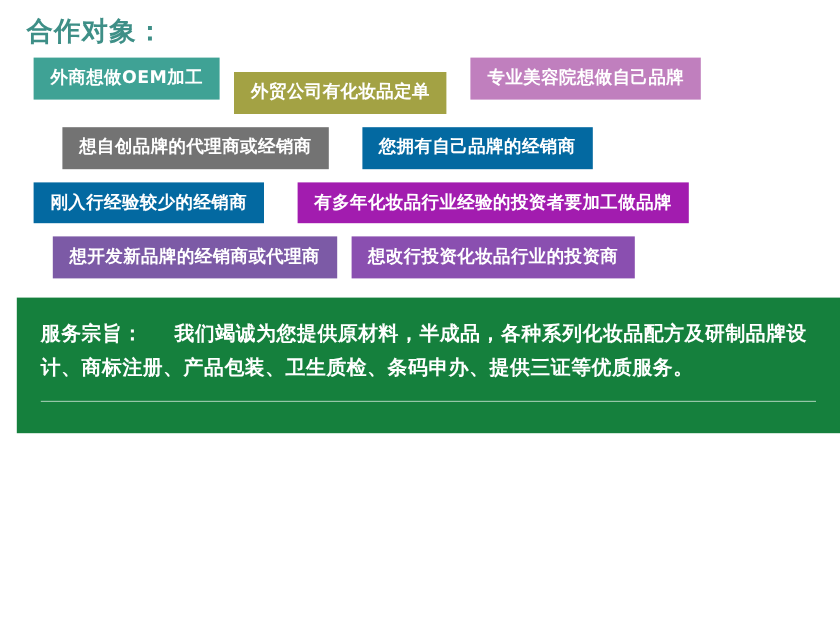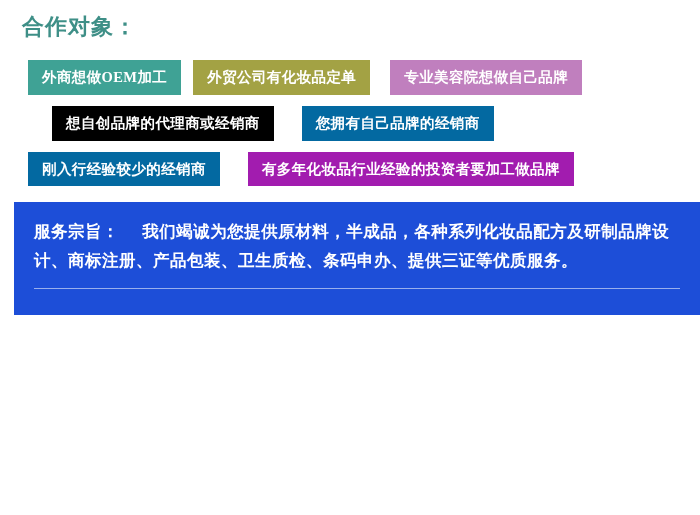--- a/index.html
+++ b/index.html
@@ -12,57 +12,56 @@
     background: #ffffff;
     font-family: "DejaVu Sans", "Liberation Sans", sans-serif;
     overflow: hidden;
   }
   .page {
     position: relative;
     width: 700px;
     height: 397px;
     box-sizing: border-box;
     padding: 0;
-    font-family: Liberation Serif, serif;
   }
   .heading {
     color: #3e8f87;
     font-size: 22px;
     font-weight: bold;
     letter-spacing: 1px;
     padding: 14px 0 6px 22px;
     line-height: 1.2;
   }
   .tag-area {
     padding: 2px 16px 0 16px;
   }
   .tag-row {
     display: flex;
-    align-items: flex-end;
+    align-items: flex-start;
     margin-bottom: 11px;
     white-space: nowrap;
   }
   .tag {
     display: inline-block;
     color: #ffffff;
     font-size: 14.5px;
     font-weight: bold;
     padding: 9px 14px 9px 14px;
     line-height: 1.15;
     box-sizing: border-box;
     letter-spacing: 0.4px;
   }
   .spacer-12 { width: 12px; flex: 0 0 12px; }
   .spacer-20 { width: 20px; flex: 0 0 20px; }
   .spacer-28 { width: 28px; flex: 0 0 28px; }
   .spacer-36 { width: 36px; flex: 0 0 36px; }
 
   .panel {
     margin: 16px 0 0 14px;
-    background: #1d4ed8;
+    background: #15803d;
     color: #ffffff;
     padding: 16px 20px 14px 20px;
     box-sizing: border-box;
   }
   .panel-block {
     font-size: 16.5px;
     font-weight: bold;
     line-height: 1.75;
     letter-spacing: 0.5px;
   }
@@ -92,32 +91,38 @@
       <span class="spacer-12"></span>
       <span class="tag" style="background:#3fa295;">外商想做OEM加工</span>
       <span class="spacer-12"></span>
       <span class="tag" style="background:#a3a244;margin-top:12px;">外贸公司有化妆品定单</span>
       <span class="spacer-20"></span>
       <span class="tag" style="background:#c07fbe;">专业美容院想做自己品牌</span>
     </div>
 
     <div class="tag-row">
       <span class="spacer-36"></span>
-      <span class="tag" style="background:#000000;">想自创品牌的代理商或经销商</span>
+      <span class="tag" style="background:#737373;">想自创品牌的代理商或经销商</span>
       <span class="spacer-28"></span>
       <span class="tag" style="background:#0369a1;">您拥有自己品牌的经销商</span>
     </div>
 
     <div class="tag-row">
       <span class="spacer-12"></span>
       <span class="tag" style="background:#0369a1;">刚入行经验较少的经销商</span>
       <span class="spacer-28"></span>
       <span class="tag" style="background:#a21caf;">有多年化妆品行业经验的投资者要加工做品牌</span>
     </div>
 
+    <div class="tag-row">
+      <span class="spacer-28"></span>
+      <span class="tag" style="background:#7c5aa6;">想开发新品牌的经销商或代理商</span>
+      <span class="spacer-12"></span>
+      <span class="tag" style="background:#8a4fb0;">想改行投资化妆品行业的投资商</span>
+    </div>
   </div>
 
   <div class="panel">
     <div class="panel-block">
       <span class="label-strong">服务宗旨：</span>
       <span class="indent"></span>
       <span>我们竭诚为您提供原材料，半成品，各种系列化妆品配方及研制品牌设计、商标注册、产品包装、卫生质检、条码申办、提供三证等优质服务。</span>
     </div>
 
     <div class="panel-divider"></div>

